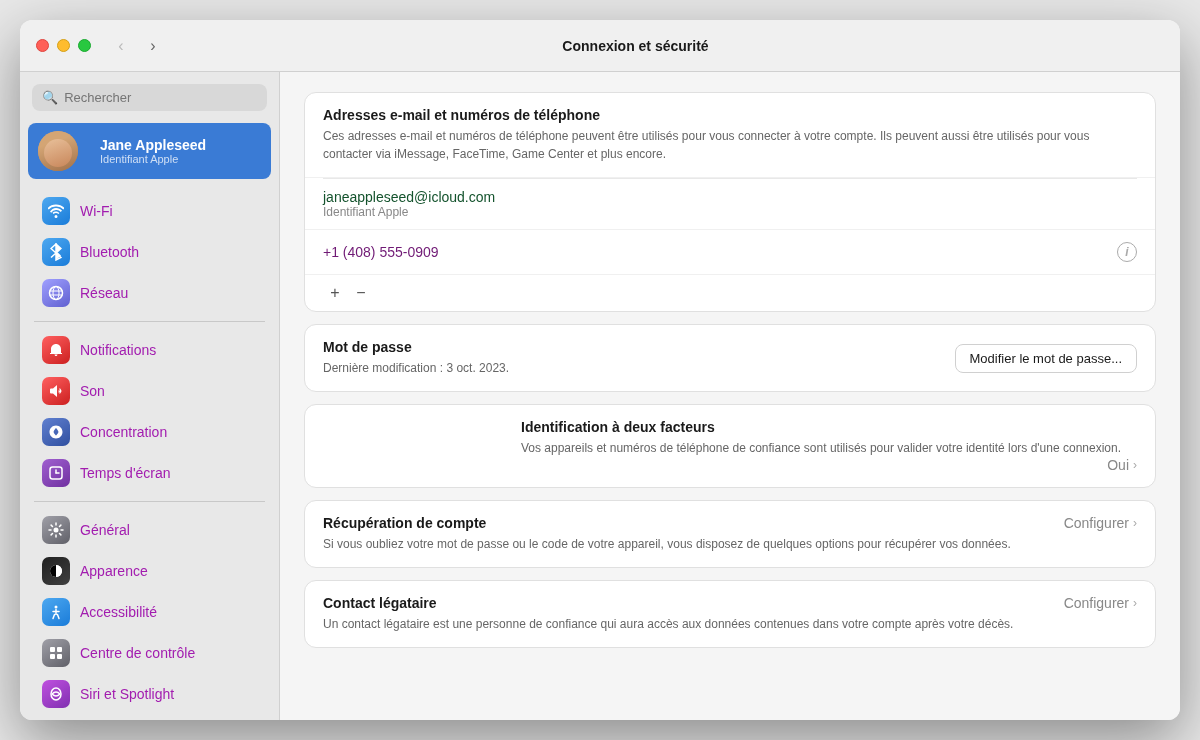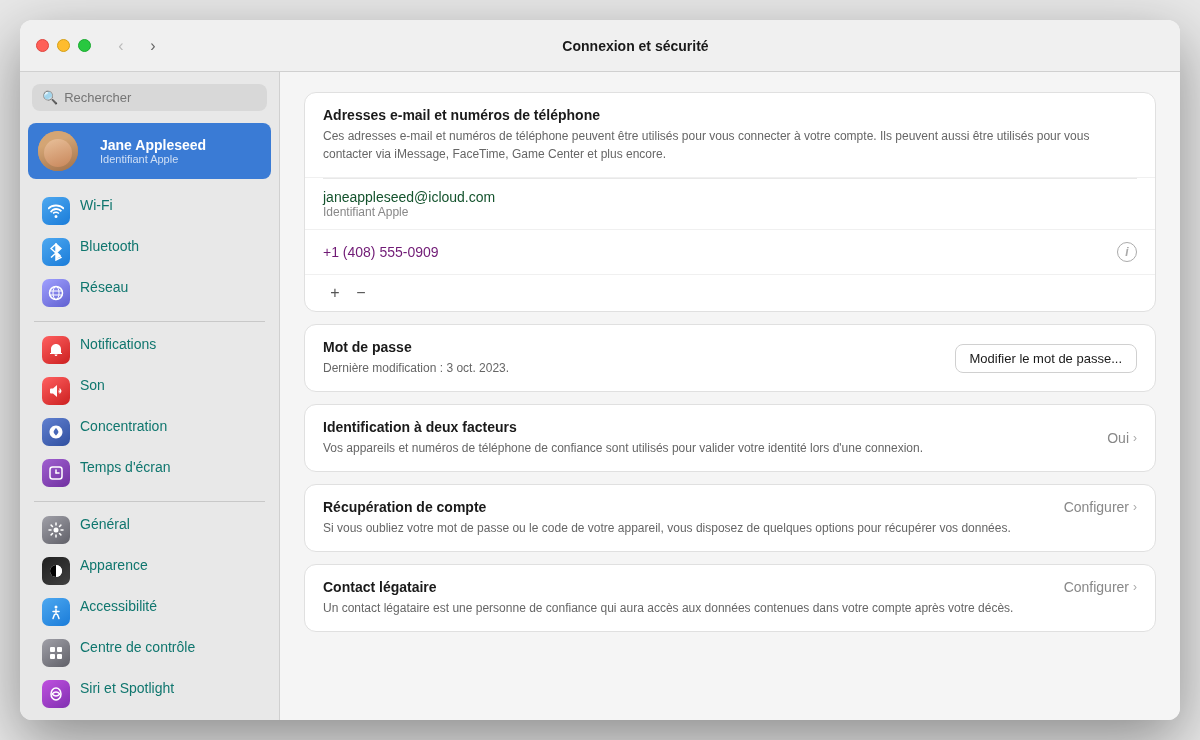--- a/index.html
+++ b/index.html
@@ -154,28 +154,28 @@
     }
     .user-subtitle {
       font-size: 11px;
       color: rgba(255,255,255,0.75);
     }
     .sidebar-section {
       margin-bottom: 8px;
     }
     .sidebar-item {
       display: flex;
-      align-items: flex-start;
+      align-items: center;
       gap: 10px;
       padding: 6px 14px;
       cursor: pointer;
       border-radius: 8px;
       margin: 1px 8px;
       font-size: 14px;
-      color: #0f766e;
+      color: #a21caf;
     }
     .sidebar-icon {
       width: 28px;
       height: 28px;
       border-radius: 7px;
       display: flex;
       align-items: center;
       justify-content: center;
       font-size: 16px;
       flex-shrink: 0;
@@ -302,22 +302,23 @@
       border-radius: 8px;
       padding: 6px 14px;
       font-size: 13px;
       color: #1a1a1a;
       cursor: pointer;
       white-space: nowrap;
     }
     .tfa-row {
       padding: 14px 18px;
       display: flex;
-      align-items: center;
+      align-items: flex-end;
       justify-content: space-between;
+      flex-direction: column;
     }
     .tfa-info { flex: 1; padding-right: 16px; }
     .tfa-right {
       display: flex;
       align-items: center;
       gap: 4px;
       color: #888;
       font-size: 14px;
       flex-shrink: 0;
     }

